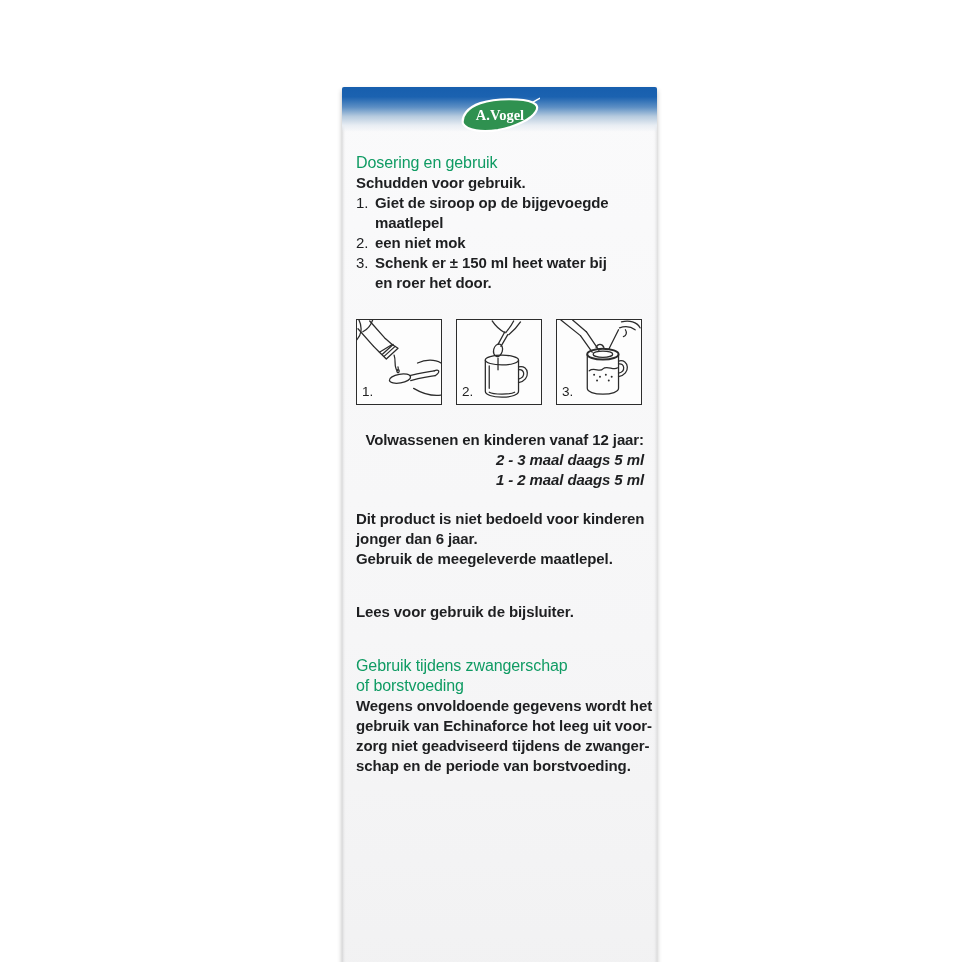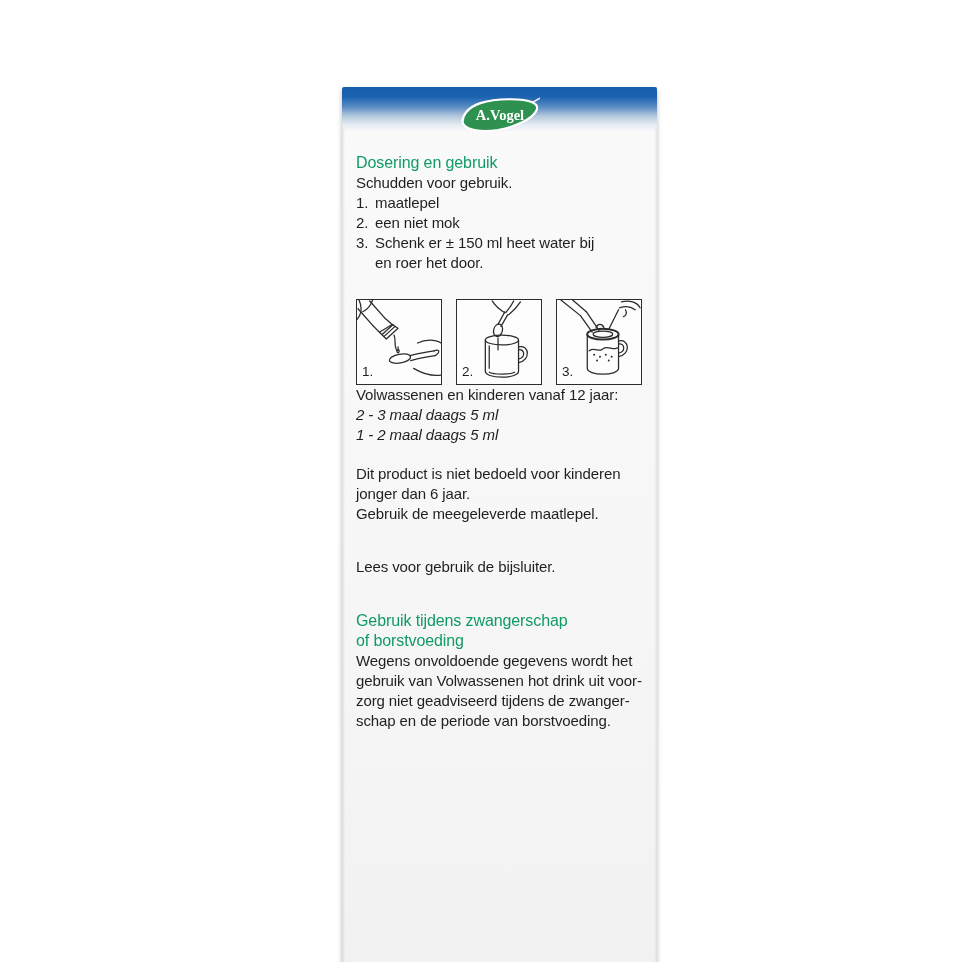--- a/index.html
+++ b/index.html
@@ -8,30 +8,30 @@
   .panel{position:absolute;left:342px;top:87px;width:315px;height:920px;border-radius:2px;
          background:linear-gradient(180deg,#fafafb 0%,#f6f6f7 60%,#f1f1f2 100%);
          box-shadow:0 3px 5px rgba(0,0,0,.28),
                     inset 2px 0 3px -1px rgba(0,0,0,.14),
                     inset -2px 0 3px -1px rgba(0,0,0,.10);}
   .band{position:absolute;left:0;top:0;width:100%;height:45px;border-radius:2px 2px 0 0;
         background:linear-gradient(180deg,#175fae 0%,#1b62b0 22%,#5d8fc4 45%,#b5cade 65%,#e8edf3 85%,rgba(246,247,248,0) 100%);}
   .logo{position:absolute;left:50%;top:10px;transform:translateX(-50%);width:80px;height:37px;}
   .logo svg{display:block;width:100%;height:100%;}
   .content{position:absolute;left:14px;top:66px;width:288px;font-size:15px;line-height:20px;letter-spacing:-0.1px;}
-  .ln{white-space:nowrap;height:20px;}
+  .ln{white-space:nowrap;height:20px;font-weight:bold;}
   .h-green{color:#0f9b63;font-weight:normal;font-size:16px;line-height:20px;white-space:nowrap;}
   .step{display:flex;}
   .step .num{width:19px;flex:none;}
   .step .txt{flex:1;}
   .figures{display:flex;gap:14px;margin-top:26px;}
   .fig{position:relative;width:86px;height:86px;box-sizing:border-box;border:1.6px solid #2c2c2c;background:#fdfdfd;}
   .fig svg{display:block;width:100%;height:100%;}
   .fig .flabel{position:absolute;left:5px;bottom:2px;font-size:13.5px;color:#222;background:transparent;}
-  .dose{}
+  .dose{margin-top:25px;text-align:right;}
   .italic{font-style:italic;}
   .warning{margin-top:19px;}
   .leaflet{margin-top:33px;}
   .pregnancy{margin-top:34px;}
   .lineart{fill:none;stroke:#2b2b2b;stroke-width:1.3;stroke-linecap:round;stroke-linejoin:round;}
   .lineart-bold{fill:none;stroke:#2b2b2b;stroke-width:2;stroke-linecap:round;stroke-linejoin:round;}
   .dot{fill:#2b2b2b;stroke:none;}
 </style>
 </head>
 <body>
@@ -50,20 +50,21 @@
     </div>
 
     <div class="content">
 
       <div class="h-green">Dosering en gebruik</div>
       <div class="ln">Schudden voor gebruik.</div>
 
       <div class="step">
         <span class="num">1.</span>
         <span class="txt">
+          <span class="ln" style="display:block">Giet de siroop op de bijgevoegde</span>
           <span class="ln" style="display:block">maatlepel</span>
         </span>
       </div>
       <div class="step">
         <span class="num">2.</span>
         <span class="txt">
           <span class="ln" style="display:block">een niet mok</span>
         </span>
       </div>
       <div class="step">
@@ -155,20 +156,20 @@
       </div>
 
       <div class="leaflet">
         <div class="ln">Lees voor gebruik de bijsluiter.</div>
       </div>
 
       <div class="pregnancy">
         <div class="h-green">Gebruik tijdens zwangerschap</div>
         <div class="h-green">of borstvoeding</div>
         <div class="ln">Wegens onvoldoende gegevens wordt het</div>
-        <div class="ln">gebruik van Volwassenen hot drink uit voor-</div>
+        <div class="ln">gebruik van Echinaforce hot leeg uit voor-</div>
         <div class="ln">zorg niet geadviseerd tijdens de zwanger-</div>
         <div class="ln">schap en de periode van borstvoeding.</div>
       </div>
 
     </div>
   </div>
 </div>
 
 </body></html>

